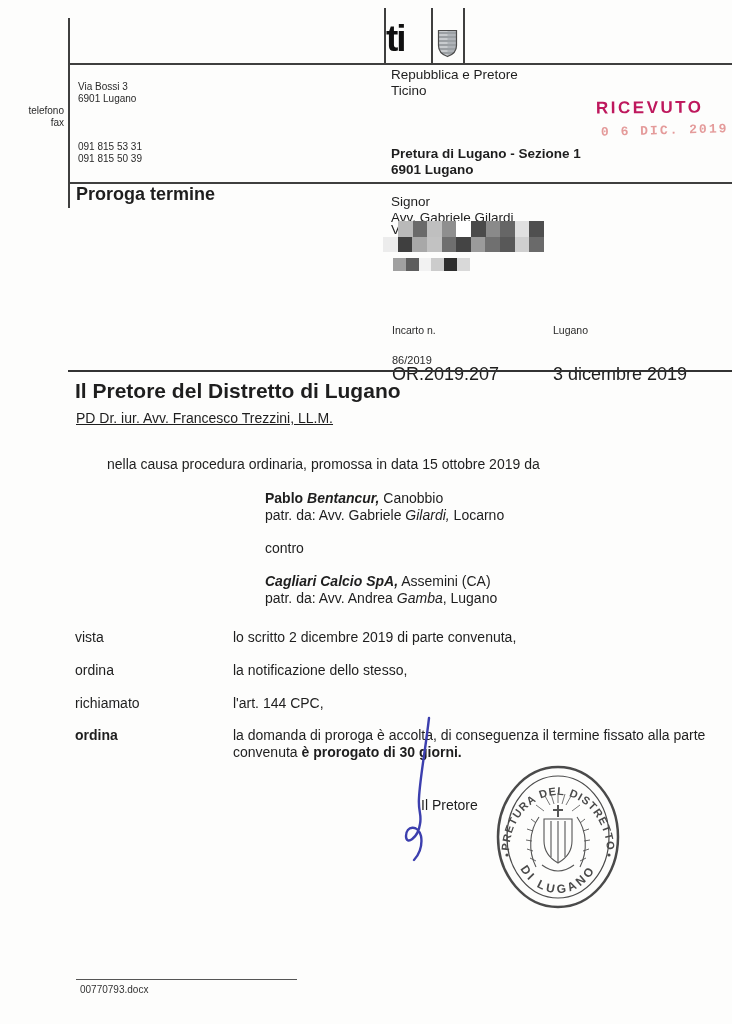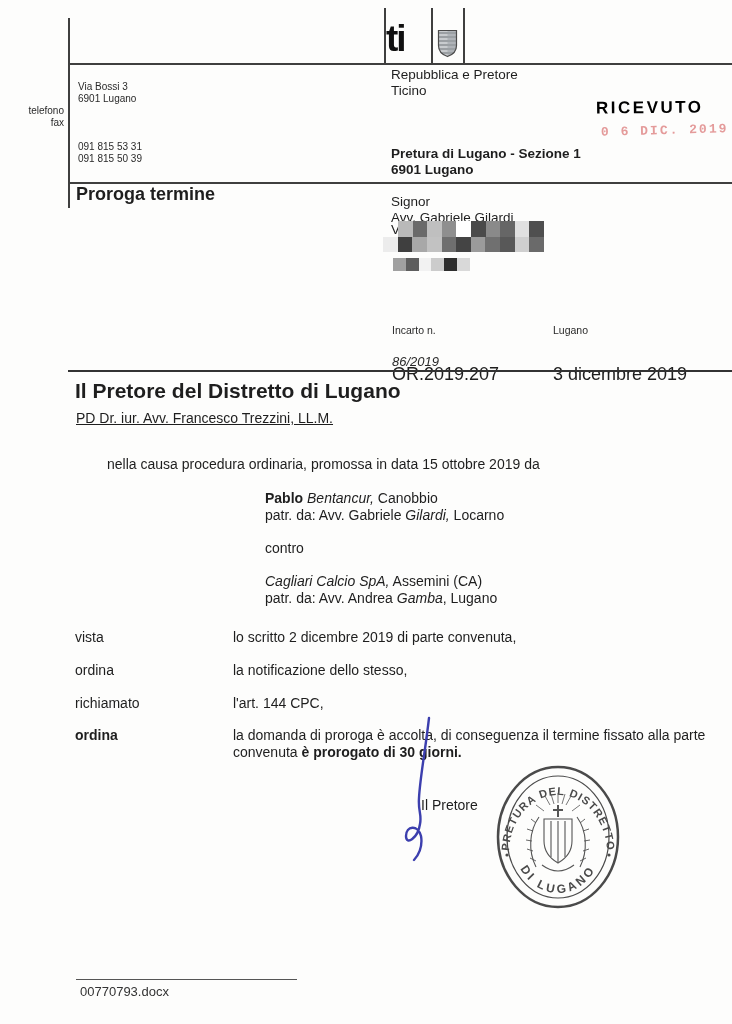--- a/index.html
+++ b/index.html
@@ -21,32 +21,32 @@
   .office{left:391px;top:146px;font-size:13.5px;line-height:16px;font-weight:bold;}
   .ricevuto{left:596px;top:98px;font-size:17px;font-weight:bold;letter-spacing:2.5px;transform:rotate(-.5deg);}
   .ricevuto-date{left:601px;top:123px;font-family:"Liberation Mono","DejaVu Sans Mono",monospace;font-size:13px;font-weight:bold;letter-spacing:2px;transform:rotate(-1.5deg);opacity:.85;}
   .subject{left:76px;top:184px;font-size:18px;font-weight:bold;}
   .recipient{left:391px;top:194px;font-size:13.5px;line-height:16px;}
   .redact-initial{left:391px;top:222px;font-size:13.5px;}
   .mosaic{position:absolute;display:flex;}
   .mosaic div{flex:1;height:100%;}
   
   .f10{font-size:10.5px;color:#2a2a2a;}
-  .f9{font-size:13px;color:#2a2a2a;font-style:italic;}
+  .f9{font-size:11px;color:#2a2a2a;}
   .f13{font-size:18px;margin-top:28px;}
   .doc-title{left:75px;top:379px;font-size:21px;font-weight:bold;}
   .judge{left:76px;top:410px;font-size:14px;text-decoration:underline;}
   .body14{font-size:14px;line-height:17px;margin-left:32px;}
   .indent{left:233px;}
   .rlabel{position:absolute;left:75px;font-size:14px;}
   .rtext{position:absolute;left:233px;width:473px;font-size:14px;line-height:17px;}
   .bold{font-weight:bold;}
-  .bi{font-weight:normal;font-style:italic;text-align:right;}
+  .bi{font-weight:bold;font-style:italic;text-align:right;}
   .it{font-style:italic;}
-  .footer-file{left:80px;top:984px;font-size:13px;color:#333;}
+  .footer-file{left:80px;top:984px;font-size:10px;color:#333;}
 </style>
 </head>
 <body>
 
 <div class="page">
 
   <div class="vline" style="left:384px;top:8px;height:56px;"></div>
   <div class="vline" style="left:431px;top:8px;height:56px;"></div>
   <div class="vline" style="left:463px;top:8px;height:56px;"></div>
   <div class="hline" style="left:68px;top:63px;width:664px;"></div>
@@ -88,21 +88,21 @@
 
   <div class="abs canton">
     <div>Repubblica e Pretore</div>
     <div>Ticino</div>
   </div>
   <div class="abs office">
     <div>Pretura di Lugano - Sezione 1</div>
     <div>6901 Lugano</div>
   </div>
 
-  <div class="abs ricevuto nw" style="color:#000000;">RICEVUTO</div>
+  <div class="abs ricevuto nw" style="color:#be185d;">RICEVUTO</div>
   <div class="abs ricevuto-date nw" style="color:#e08a8a;">0 6  DIC.  2019</div>
 
   <div class="abs subject nw">Proroga termine</div>
   <div class="abs recipient">
     <div>Signor</div>
     <div>Avv. Gabriele Gilardi</div>
   </div>
   <div class="abs redact-initial">V</div>
   <div class="mosaic" style="left:398px;top:221px;width:146px;height:16px;">
       <div style="background: rgb(185, 185, 185);"></div>

